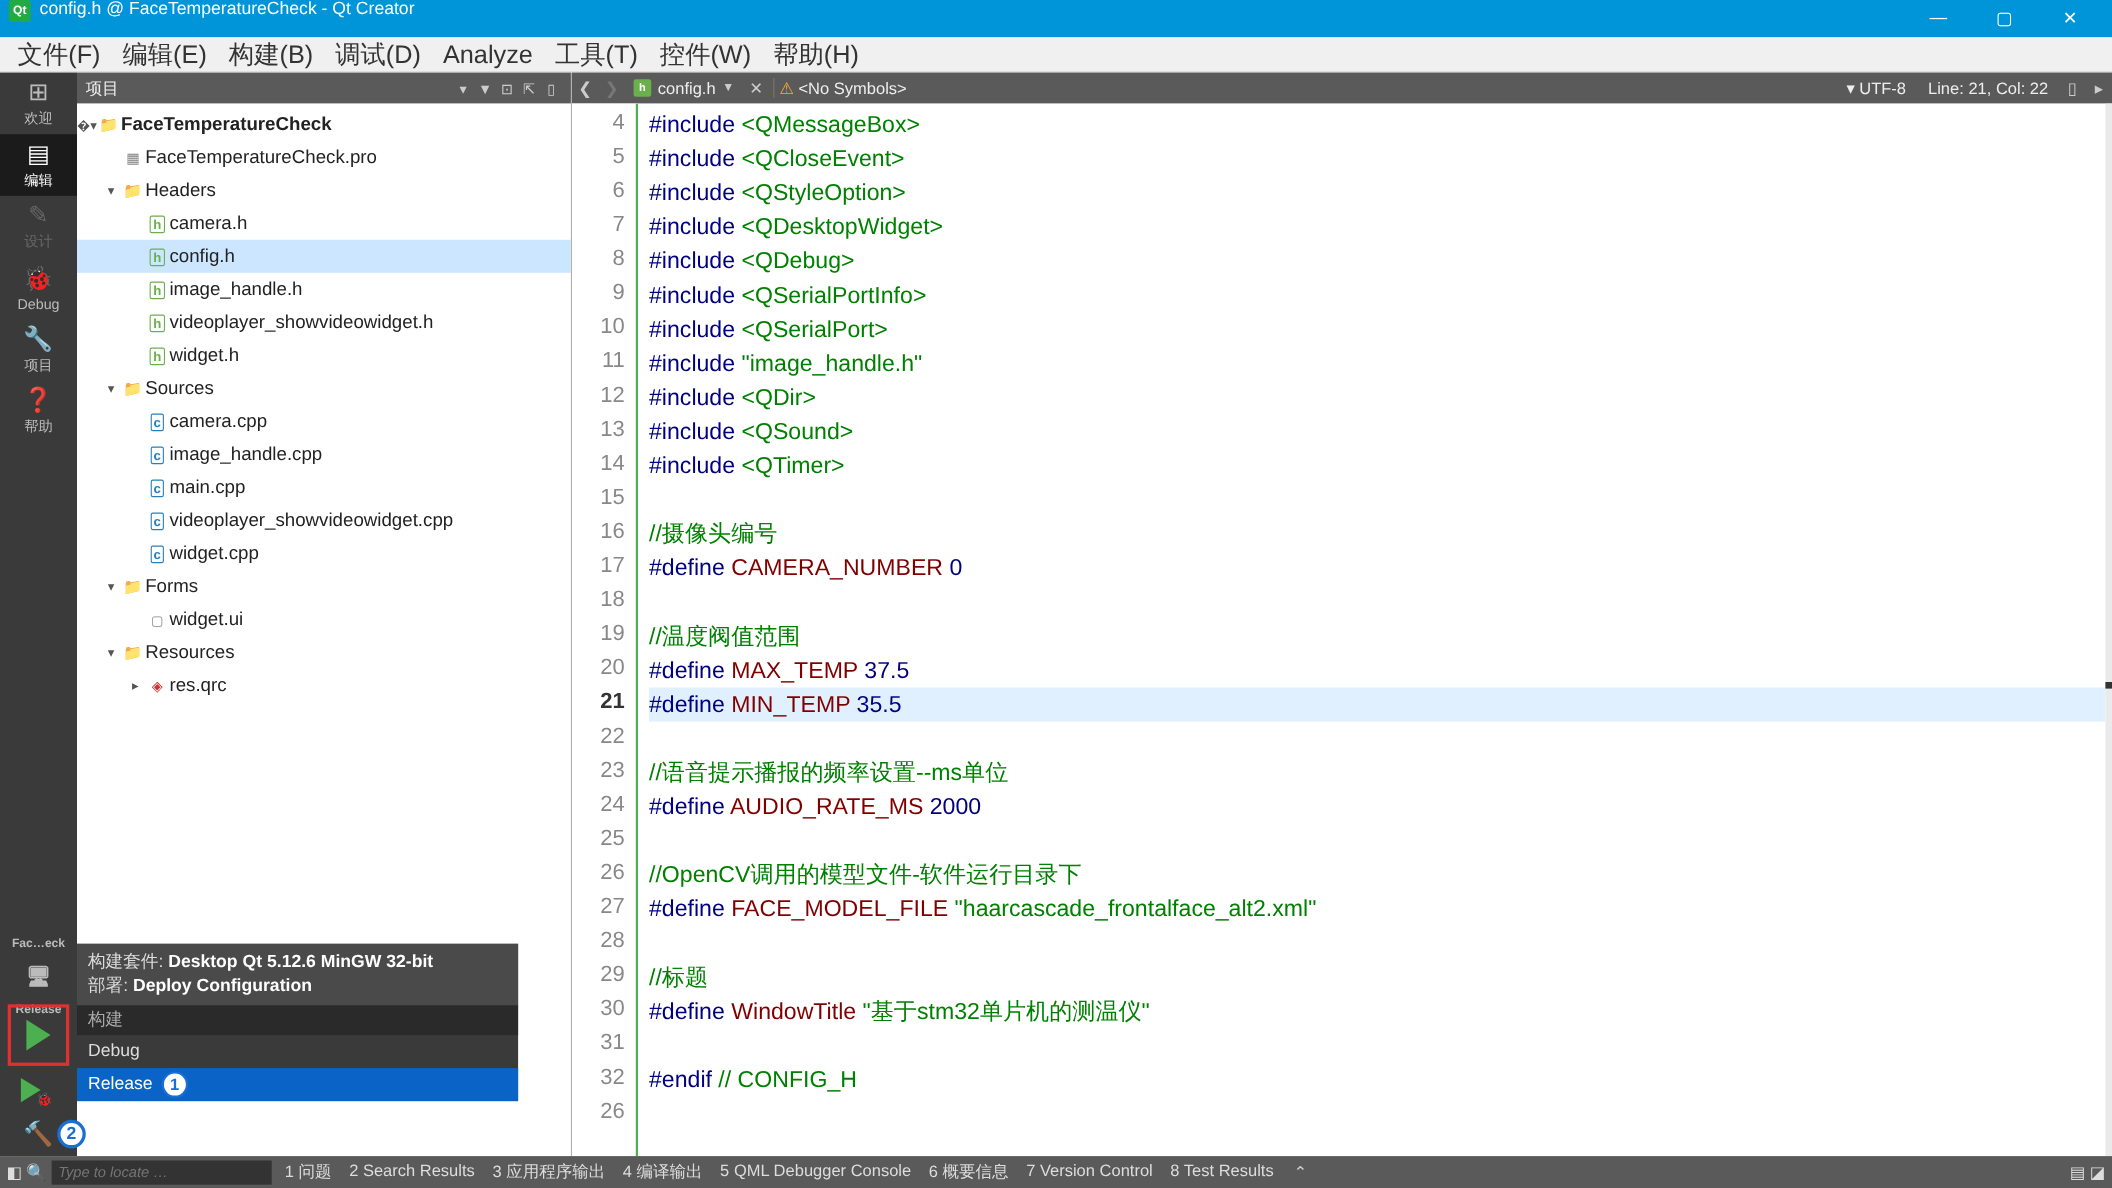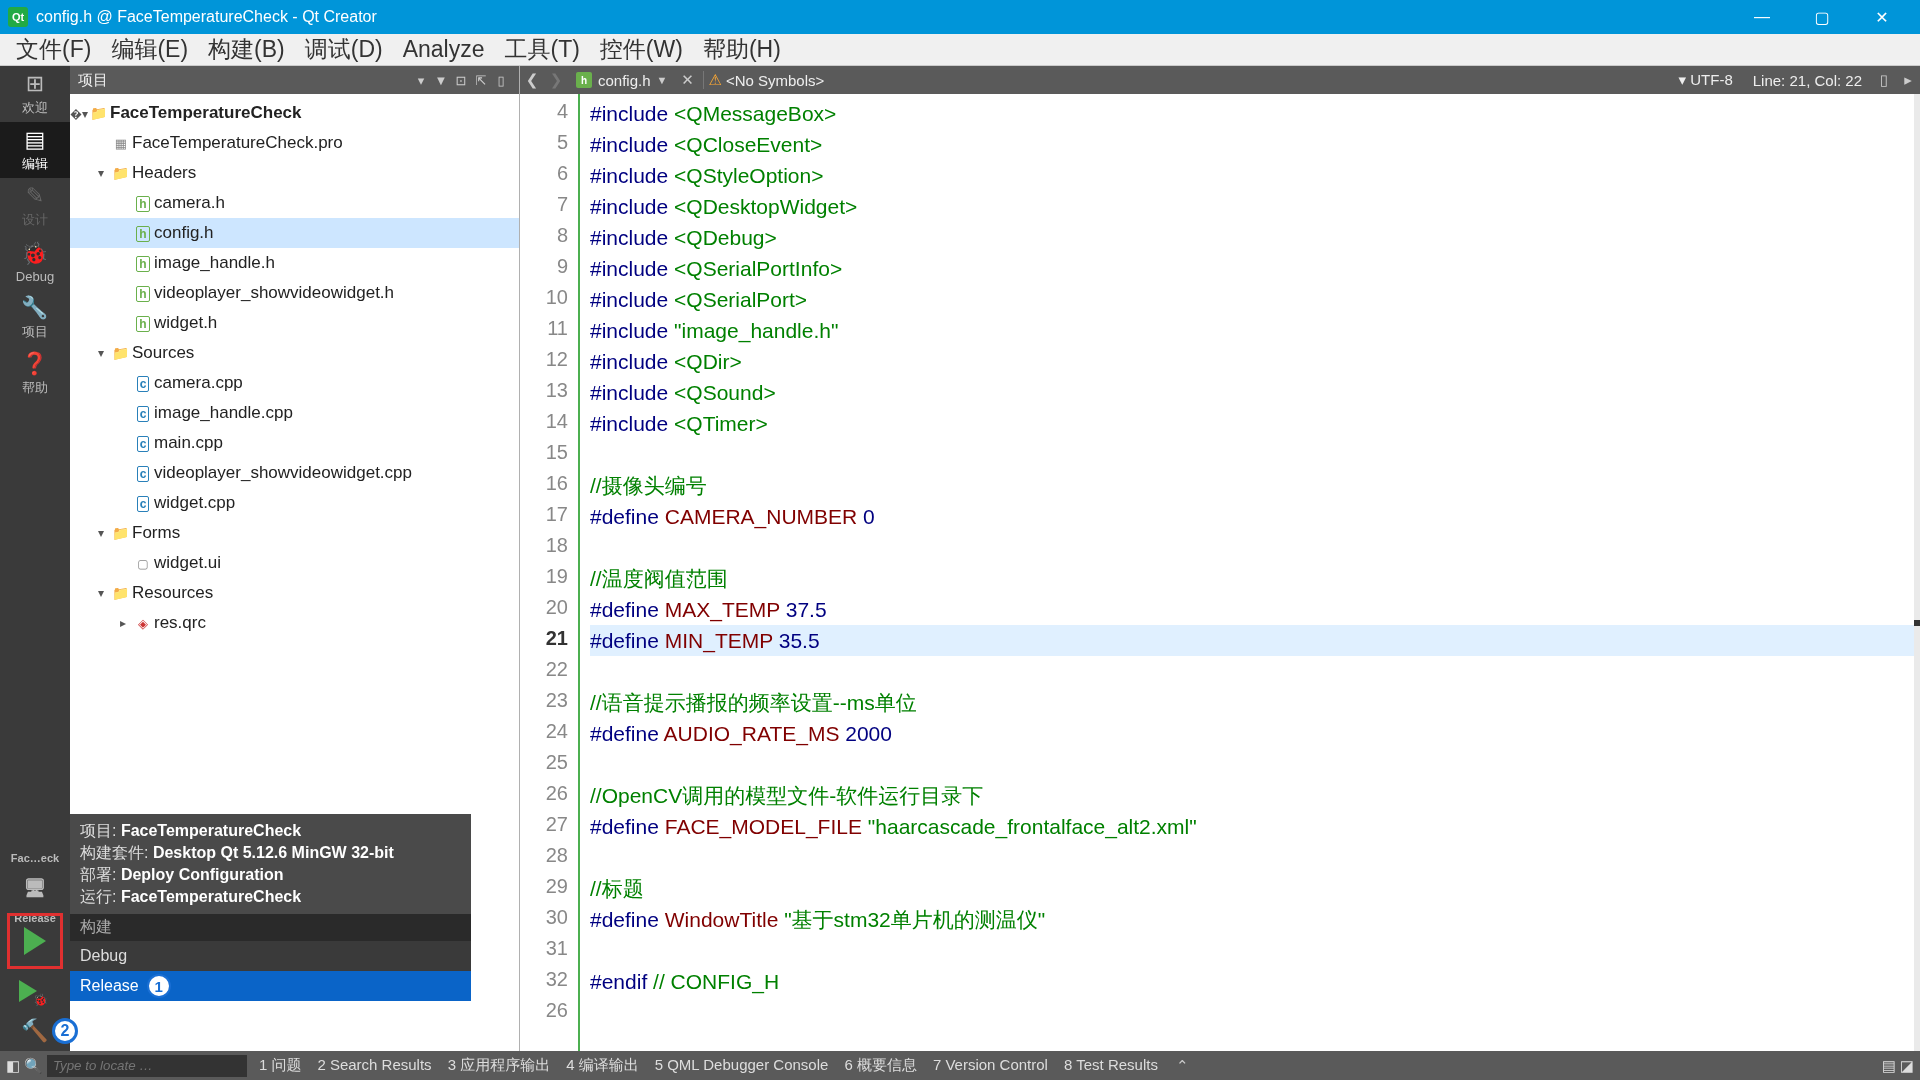--- a/index.html
+++ b/index.html
@@ -1,17 +1,17 @@
 <!DOCTYPE html>
 <html><head>
 <meta charset="utf-8">
 <style>
 *{margin:0;padding:0;box-sizing:border-box;font-family:"Microsoft YaHei",Arial,sans-serif;}
 body{width:1920px;height:1080px;overflow:hidden;background:#fff;display:flex;flex-direction:column;font-size:16px;}
-.titlebar{background:#0095d9;color:#fff;height:34px;display:flex;align-items:center;padding:0 8px;}
+.titlebar{background:#0095d9;color:#fff;height:34px;display:flex;padding:0 8px;}
 .titlebar .tb-icon{width:20px;height:20px;background:#22aa44;border-radius:3px;margin-right:8px;display:flex;align-items:center;justify-content:center;font-size:11px;font-weight:bold;color:#fff;}
 .titlebar .tb-title{flex:1;font-size:16px;}
 .titlebar .tb-btns{display:flex;gap:0;}
 .titlebar .tb-btn{width:60px;height:34px;display:flex;align-items:center;justify-content:center;color:#fff;font-size:16px;}
 .menubar{background:#f0f0f0;height:32px;display:flex;align-items:center;padding:0 6px;border-bottom:1px solid #ccc;}
 .menubar .menu-item{padding:4px 10px;font-size:23px;color:#333;}
 .body-row{flex:1;display:flex;min-height:0;}
 .leftbar{width:70px;background:#3a3a3a;color:#bbb;display:flex;flex-direction:column;font-size:13px;}
 .leftbar .lb-item{height:56px;width:70px;display:flex;flex-direction:column;align-items:center;justify-content:center;gap:2px;}
 .leftbar .lb-item.active{background:#1b1b1b;color:#fff;}
@@ -340,24 +340,22 @@
       <div class="bb-item">8 Test Results</div>
     </div>
   <span style="color:#ccc;padding-left:6px">⌃</span>
   <span class="bb-spacer"></span>
   <span>▤</span>
   <span>◪</span>
 </div>
 
 <div class="build-popup">
   <div class="bp-info">
-    <div><span>项目: </span><b style="color:#fff">FaceTemperatureCheck</b></div>
     <div><span>构建套件: </span><b style="color:#fff">Desktop Qt 5.12.6 MinGW 32-bit</b></div>
     <div><span>部署: </span><b style="color:#fff">Deploy Configuration</b></div>
-    <div><span>运行: </span><b style="color:#fff">FaceTemperatureCheck</b></div>
   </div>
   <div class="bp-head">构建</div>
   <div class="bp-opt">Debug</div>
   <div class="bp-opt sel">
       <span>Release</span>
       <span class="circle">1</span>
     </div>
 </div>
 <span class="circle2">2</span>
 

